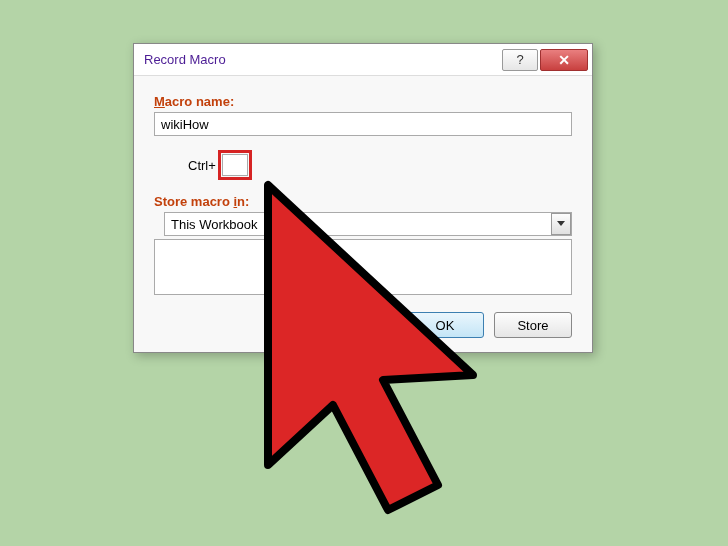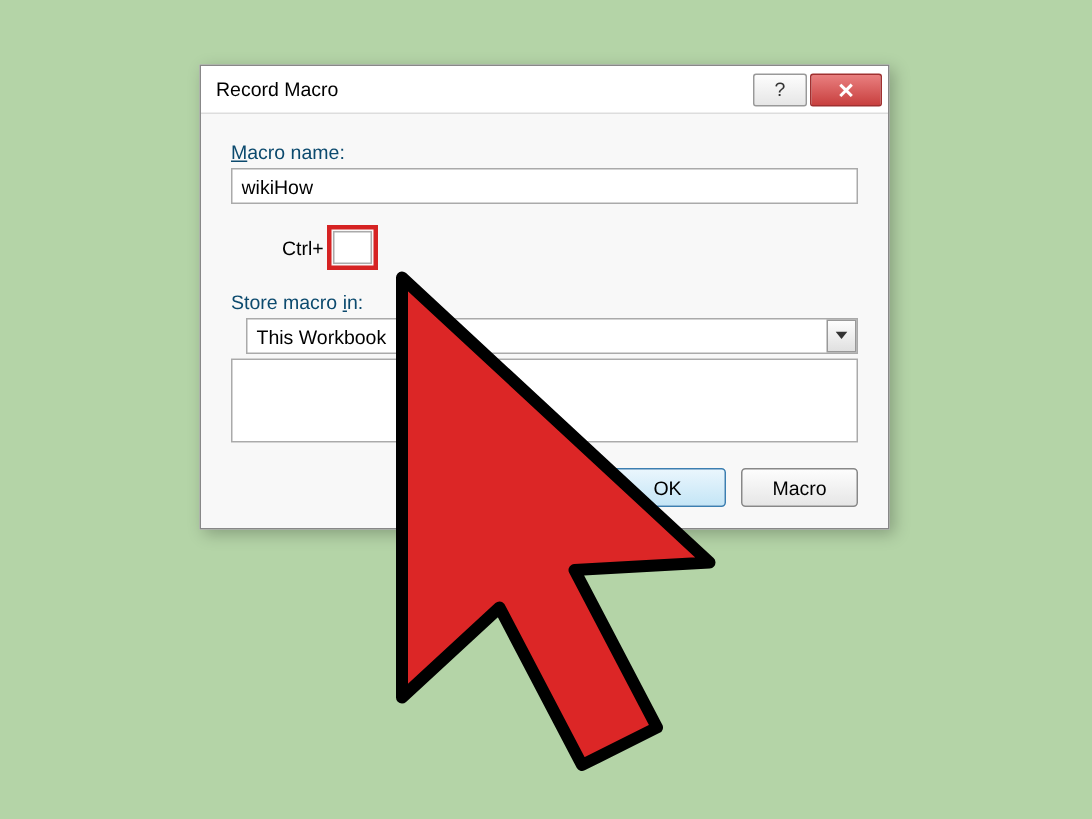--- a/index.html
+++ b/index.html
@@ -24,21 +24,21 @@
     .titlebar {
       height: 32px;
       background: #fff;
       display: flex;
       align-items: center;
       padding: 0 4px 0 10px;
       border-bottom: 1px solid #ddd;
     }
     .titlebar-title {
       flex: 1;
-      color: #000000;
+      color: #4c1d95;
       font-size: 13px;
     }
     .titlebar-btn {
       width: 36px;
       height: 22px;
       margin-left: 2px;
       border: 1px solid #999;
       border-radius: 2px;
       display: flex;
       align-items: center;
@@ -53,22 +53,23 @@
       border-color: #a03030;
       color: #fff;
       font-weight: bold;
       font-size: 14px;
     }
     .dialog-body {
       padding: 18px 20px 14px 20px;
       background: #f8f8f8;
     }
     .field-label {
-      color: #0c4a6e;
+      color: #c2410c;
       margin-bottom: 3px;
+      font-weight: bold;
     }
     .field-label .ul { text-decoration: underline; }
     .text-input {
       width: 100%;
       height: 24px;
       border: 1px solid #aaa;
       background: #fff;
       padding: 0 6px;
       font-family: inherit;
       font-size: 13px;
@@ -212,21 +213,21 @@
         </div>
       </div>
     </div>
 
     <div class="row-desc">
       <textarea class="desc-area" style=""></textarea>
     </div>
 
     <div class="button-row">
       <button class="dlg-btn primary">OK</button>
-      <button class="dlg-btn">Macro</button>
+      <button class="dlg-btn">Store</button>
     </div>
 
   </div>
 </div>
 
 <svg class="cursor-overlay" width="340" height="360" viewBox="0 0 340 360">
   <path d="M 70 10
            L 70 290
            L 135 230
            L 190 335

